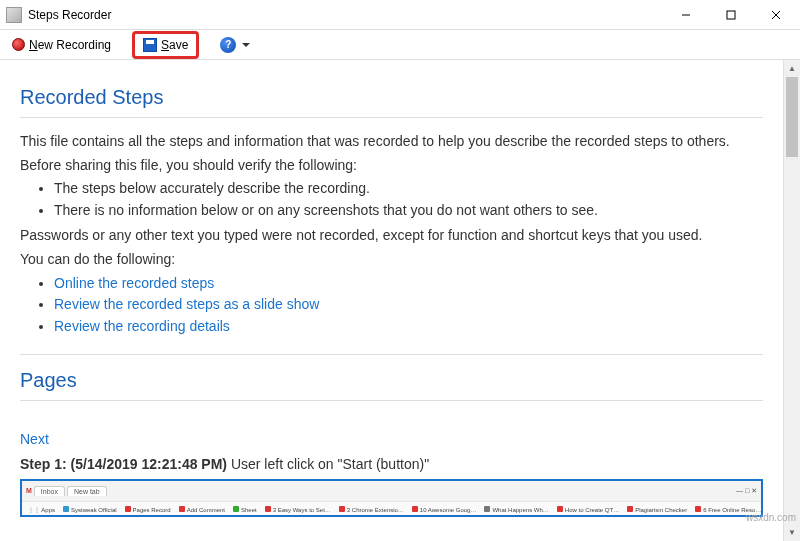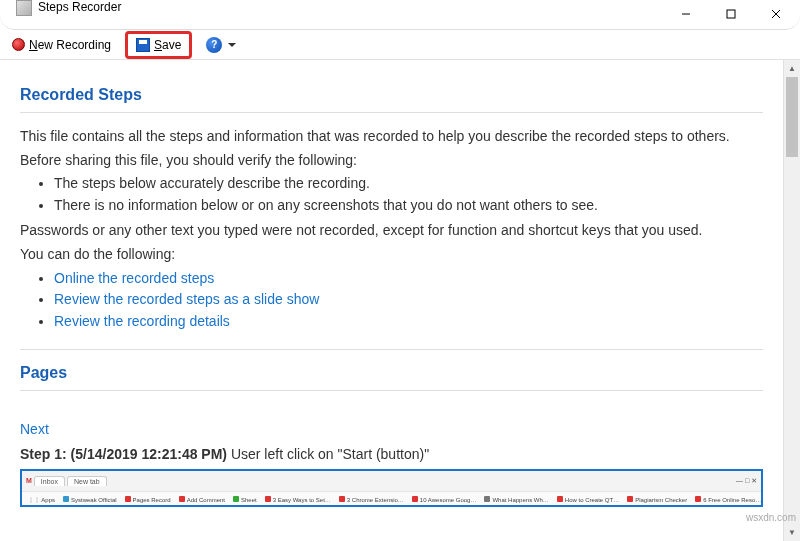--- a/index.html
+++ b/index.html
@@ -8,24 +8,24 @@
       font-size: 13px;
       background: #fff;
       width: 800px;
       height: 541px;
       overflow: hidden;
       color: #333;
     }
     .titlebar {
       height: 30px;
       display: flex;
-      padding: 0 2px 0 16px;
+      align-items: center;
+      padding: 0 2px 0 6px;
       border-bottom: 1px solid #ddd;
       background: #fff;
-      border-radius: 15px;
     }
     .titlebar .app-icon {
       width: 16px; height: 16px;
       margin-right: 6px;
       background: linear-gradient(135deg, #e0e0e0, #b0b0b0);
       border: 1px solid #999;
       display: inline-flex;
       align-items: center;
       justify-content: center;
       font-size: 9px;
@@ -35,21 +35,21 @@
     .winbtn {
       width: 45px; height: 28px;
       display: flex; align-items: center; justify-content: center;
       font-size: 12px;
     }
     .toolbar {
       height: 30px;
       display: flex;
       align-items: center;
       padding: 0 6px;
-      gap: 8px;
+      gap: 15px;
       border-bottom: 1px solid #e0e0e0;
     }
     .tb-item {
       display: flex;
       align-items: center;
       gap: 4px;
       padding: 3px 6px;
       font-size: 12px;
       color: #000;
       border-radius: 2px;
@@ -116,22 +116,22 @@
     .scroll-up { top: 0; }
     .scroll-down { bottom: 0; }
     .scroll-thumb {
       position: absolute; left: 2px; right: 2px;
       top: 17px; height: 80px;
       background: #c2c2c2;
       border-radius: 0;
     }
     h2.section-head {
       color: #1a5fb4;
-      font-weight: 700;
-      font-size: 16px;
+      font-weight: 400;
+      font-size: 20px;
       margin: 14px 0 8px 0;
     }
     hr.thin { border: none; border-top: 1px solid #ddd; margin: 6px 0 14px 0; }
     .content p { margin: 4px 0; line-height: 1.4; }
     .content ul { margin: 4px 0 6px 34px; }
     .content ul li { margin: 2px 0; line-height: 1.4; }
     .content a { color: #1a73cc; text-decoration: none; cursor: pointer; }
     .next-row { margin: 30px 16px 8px 0; }
     .step-title { font-weight: bold; font-size: 14px; }
     .step-action { font-weight: normal; }

